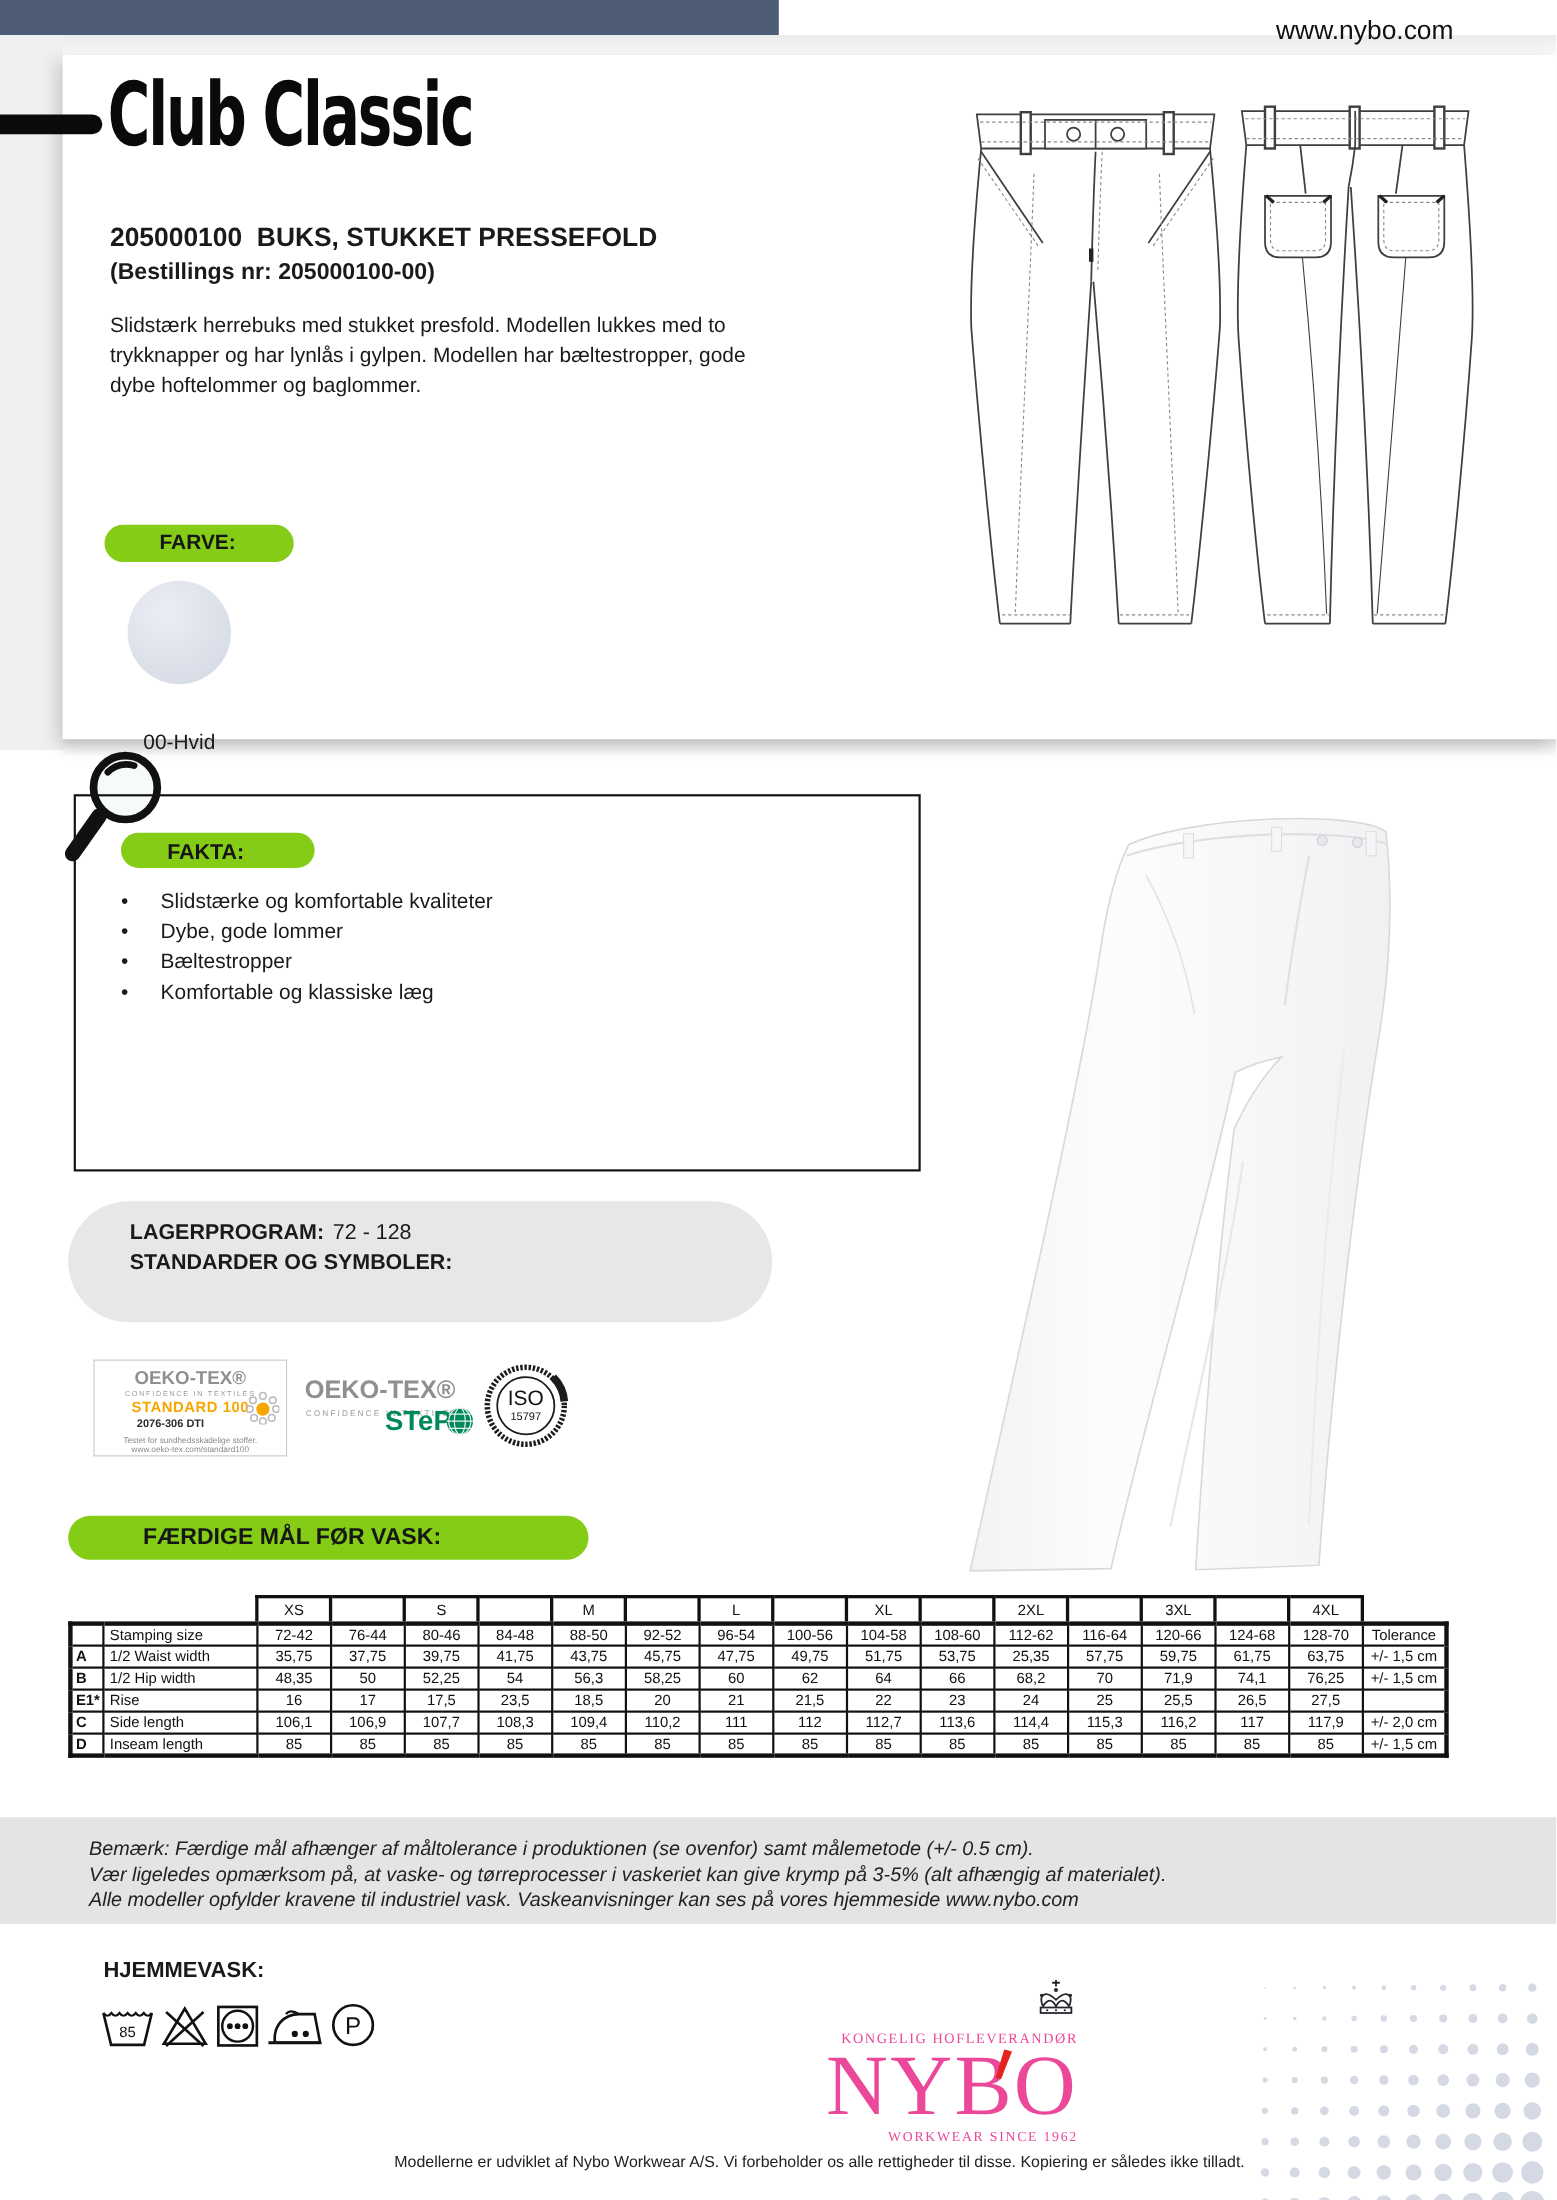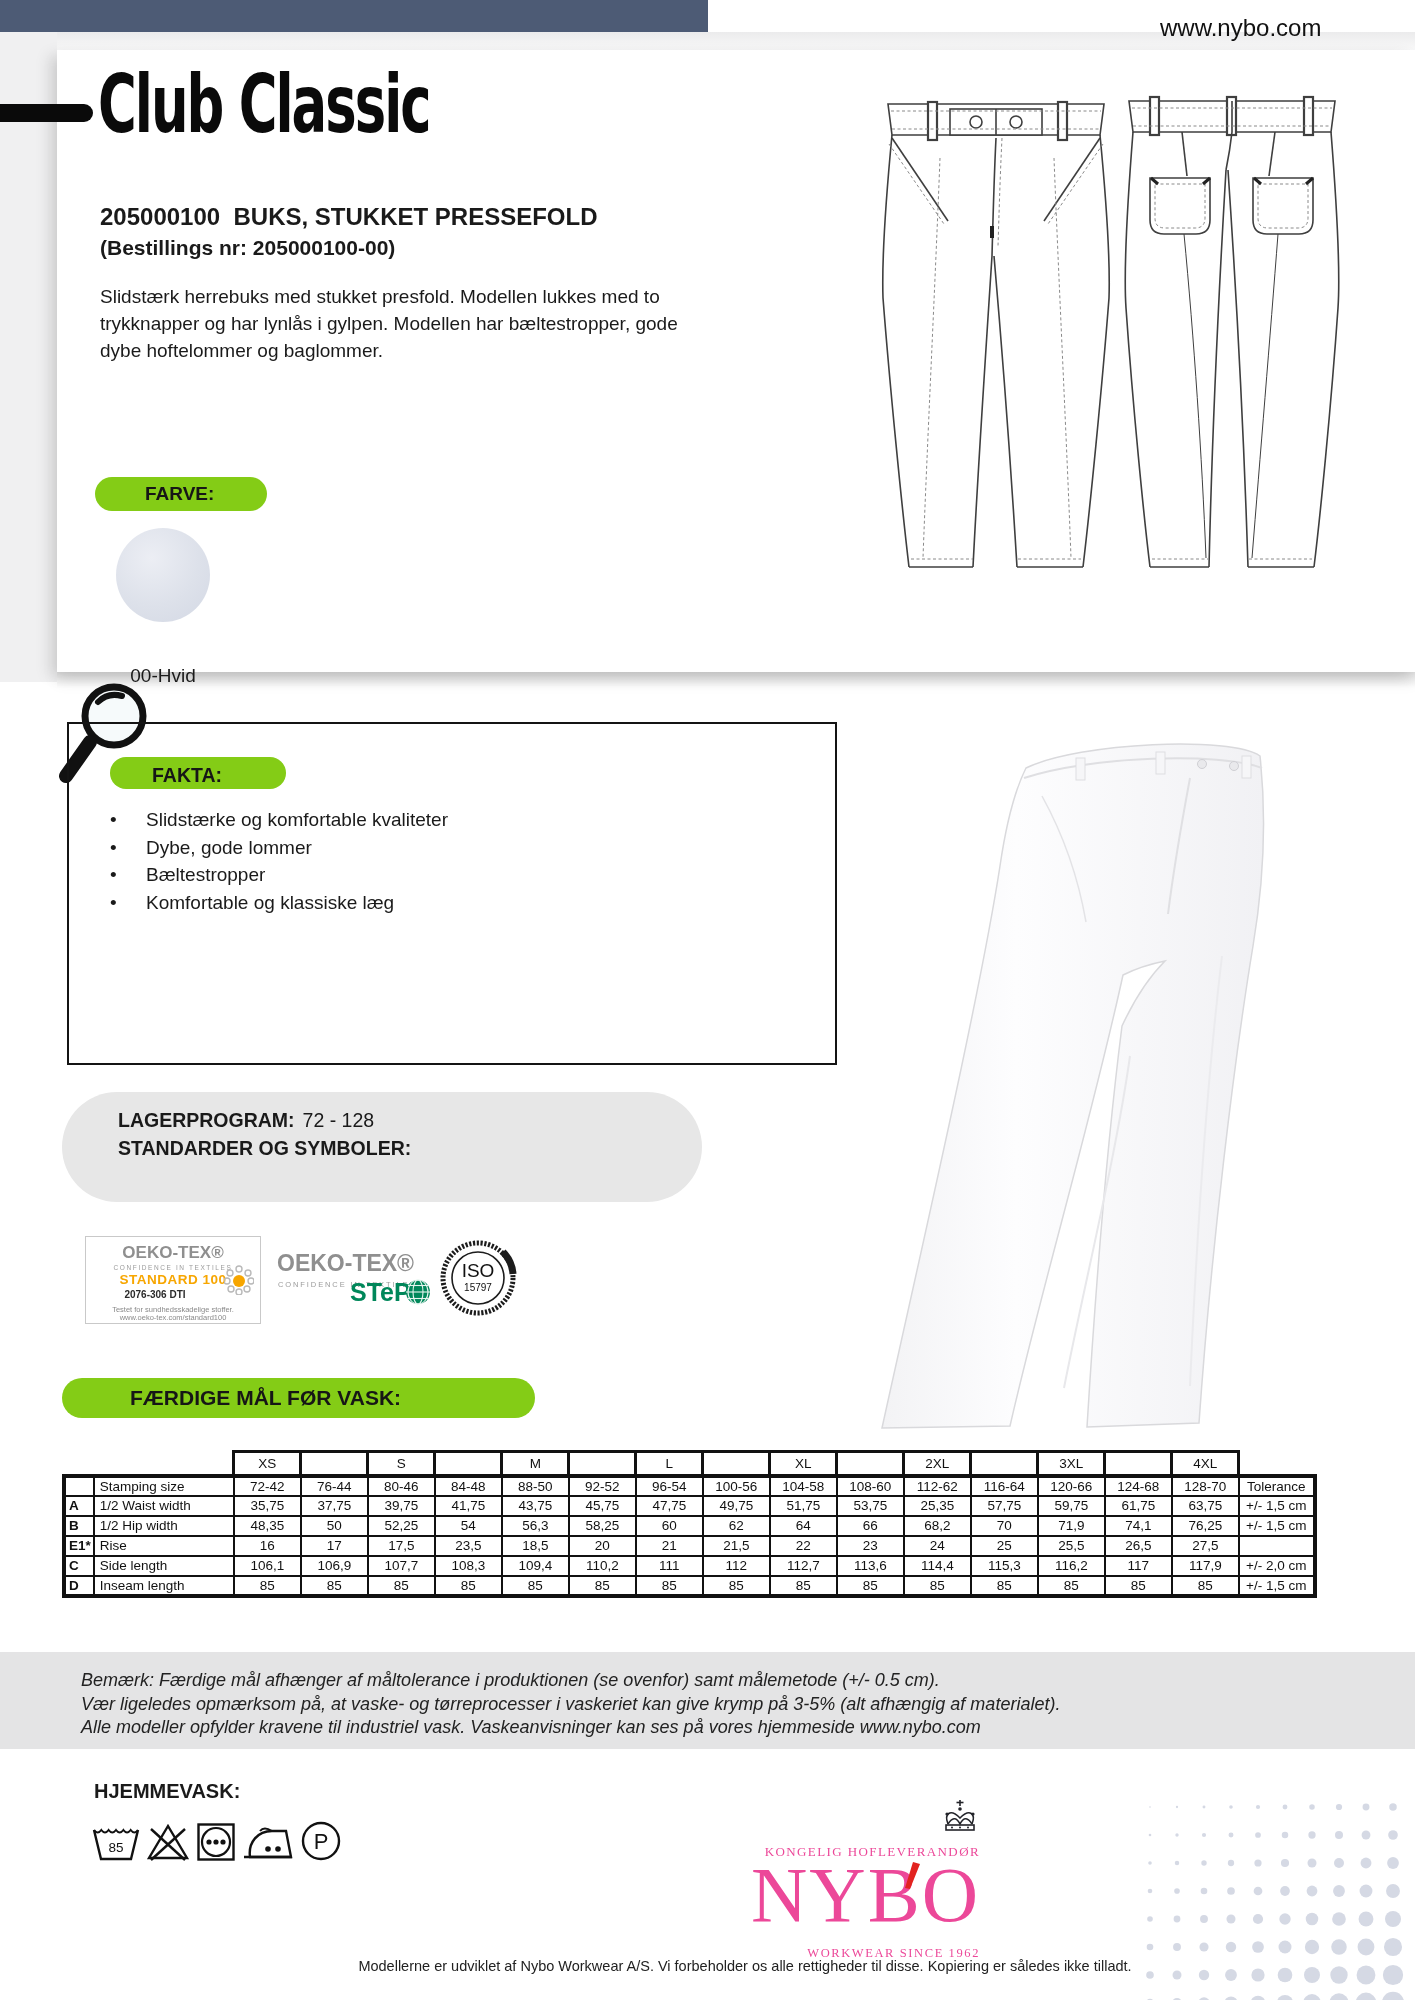--- a/index.html
+++ b/index.html
@@ -81,21 +81,21 @@
              padding:17px 0 0 81px;font-size:18px;font-style:italic;line-height:23.5px;color:#222;}
 
   .homewash-title{left:94px;top:1780px;font-size:20px;font-weight:bold;}
   .wash-icons{left:92px;top:1820px;display:flex;gap:6px;align-items:flex-end;}
 
   
   .nybo{left:440px;top:1798px;width:540px;text-align:right;font-family:"Liberation Serif",serif;color:#ec4899;}
   .nybo-royal{font-size:13px;letter-spacing:1.4px;margin-top:6px;}
   .nybo-name{font-size:78px;letter-spacing:2px;line-height:70px;position:relative;display:inline-block;}
   .nybo-red{position:absolute;left:152px;top:2px;}
-  .nybo-since{font-size:12.5px;letter-spacing:1.6px;margin-top:16px;}
+  .nybo-since{font-size:12.5px;letter-spacing:1.6px;margin-top:4px;}
 
   .footer-text{left:0;top:1958px;width:1490px;text-align:center;font-size:14.5px;color:#222;}
 
   .dots{left:1136px;top:1795px;}
   .tech-front{left:878px;top:88px;}
   .tech-back{left:1120px;top:88px;}
   .photo{left:830px;top:726px;}
 
   .panel-bottom-shadow{left:57px;top:672px;width:1358px;height:16px;
       background:linear-gradient(rgba(0,0,0,0.10),rgba(0,0,0,0));}

